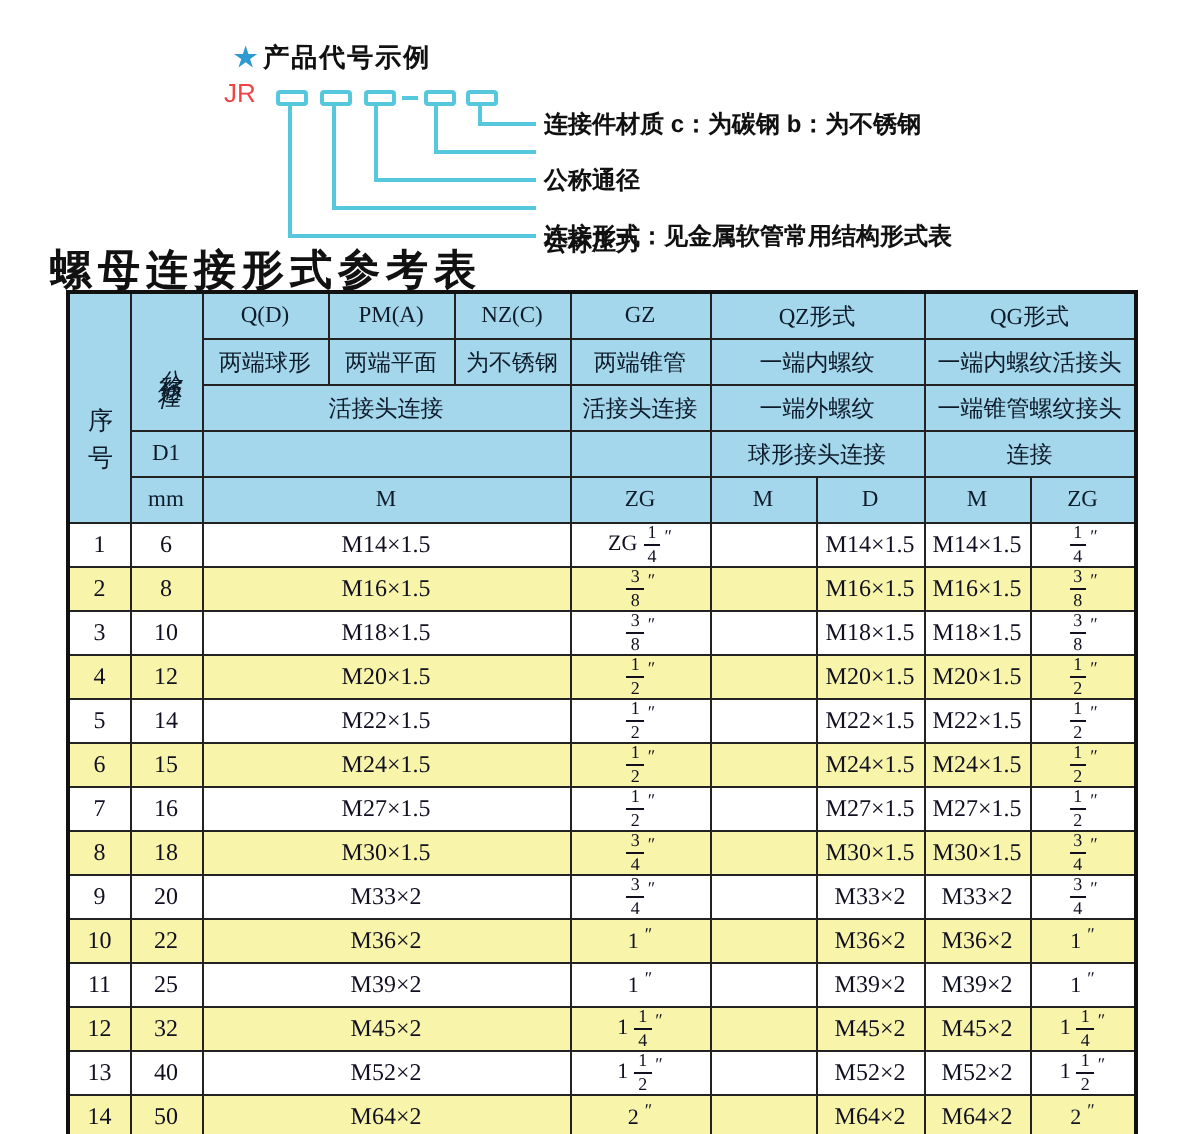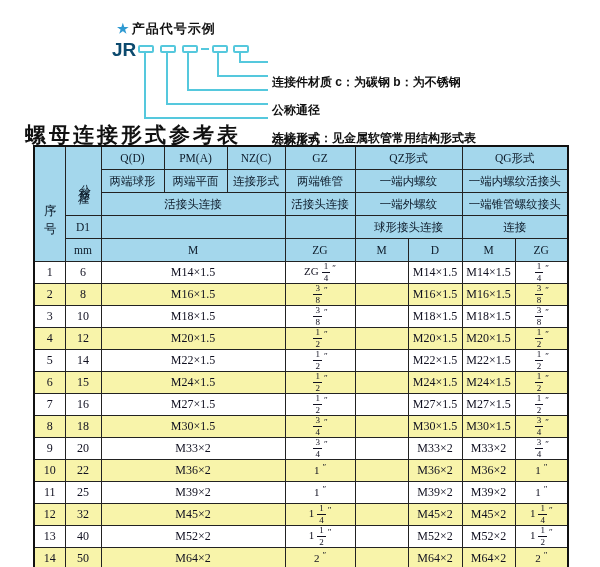--- a/index.html
+++ b/index.html
@@ -3,29 +3,29 @@
 <meta charset="utf-8">
 <style>
   html,body{margin:0;padding:0;background:#fff;}
   #page{position:relative;width:600px;height:567px;background:#ffffff;overflow:hidden;
         font-family:"Liberation Sans",sans-serif;color:#111;}
 
   
   .diagram-heading{position:absolute;left:117px;top:20px;font-size:13px;font-weight:bold;
         letter-spacing:1px;white-space:nowrap;}
   .diagram-heading .star{color:#2f9ad2;margin-right:2px;}
-  .code-prefix{position:absolute;left:112px;top:39px;font-size:19px;font-weight:bold;color:#0c4a6e;
+  .code-prefix{position:absolute;left:112px;top:39px;font-size:13px;font-weight:normal;color:#ef4444;
         font-family:"Liberation Sans",sans-serif;}
   .code-box{position:absolute;top:45px;width:16px;height:8px;border:2px solid #55c8dd;
         border-radius:2px;background:#fff;box-sizing:border-box;}
   .code-dash{position:absolute;top:48px;height:2px;background:#55c8dd;}
   .vline{position:absolute;width:2px;background:#55c8dd;}
   .hline{position:absolute;height:2px;background:#55c8dd;}
   .callout-label{position:absolute;left:272px;height:14px;font-size:12px;font-weight:bold;
-        white-space:nowrap;line-height:14px;margin-top:20px;}
+        white-space:nowrap;line-height:14px;}
 
   
   .table-title{position:absolute;left:25px;top:121px;font-size:21px;font-weight:bold;
         font-family:"DejaVu Serif","Liberation Serif",serif;letter-spacing:3px;white-space:nowrap;}
 
   
   table.ref{position:absolute;left:33px;top:145px;width:534px;border-collapse:collapse;
         table-layout:fixed;border:2px solid #111;}
   table.ref th,table.ref td{border:1px solid #222;padding:0;text-align:center;vertical-align:middle;
         overflow:hidden;}
@@ -104,21 +104,21 @@
         <th>Q(D)</th>
         <th>PM(A)</th>
         <th>NZ(C)</th>
         <th>GZ</th>
         <th colspan="2">QZ形式</th>
         <th colspan="2">QG形式</th>
       </tr>
       <tr>
         <th>两端球形</th>
         <th>两端平面</th>
-        <th>连接形式</th>
+        <th>为不锈钢</th>
         <th>两端锥管</th>
         <th colspan="2">一端内螺纹</th>
         <th colspan="2">一端内螺纹活接头</th>
       </tr>
       <tr>
         <th colspan="3">活接头连接</th>
         <th>活接头连接</th>
         <th colspan="2">一端外螺纹</th>
         <th colspan="2">一端锥管螺纹接头</th>
       </tr>

